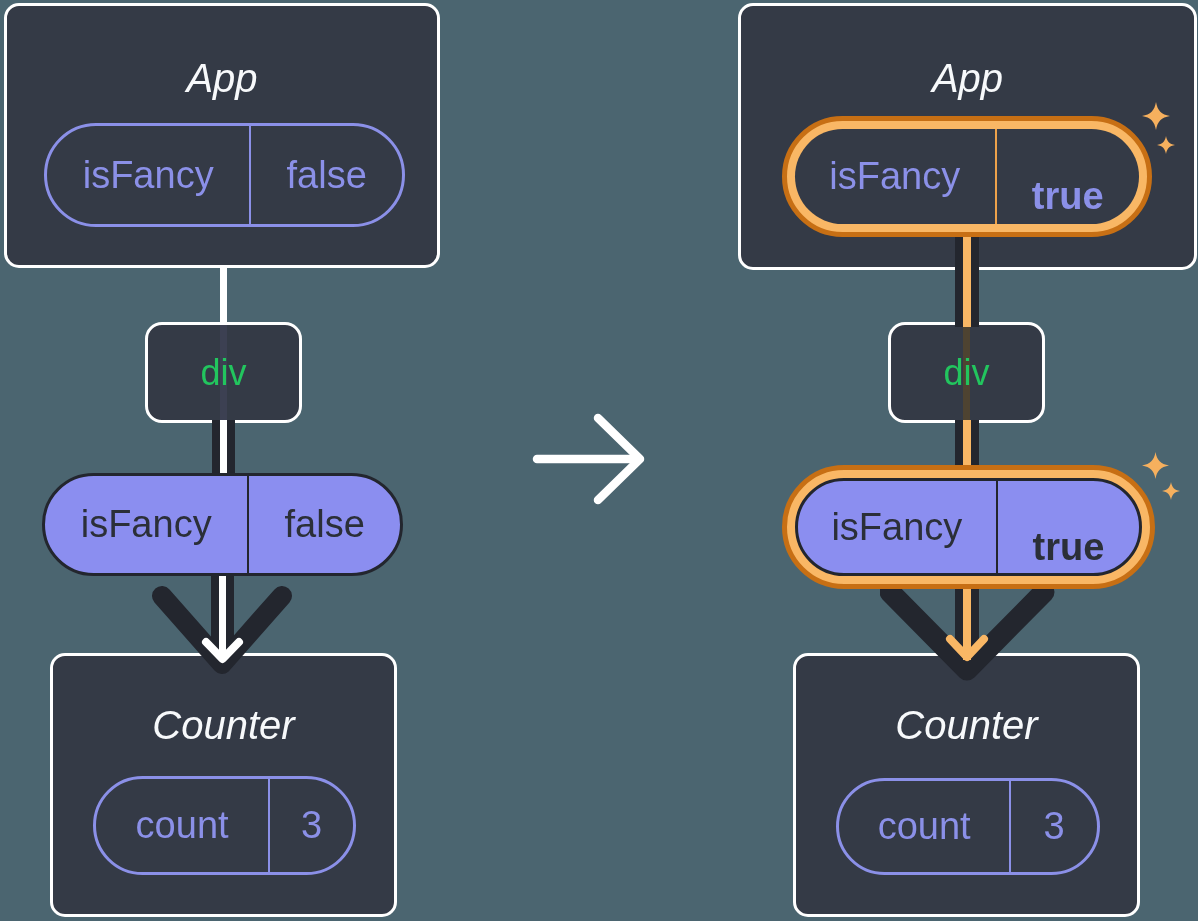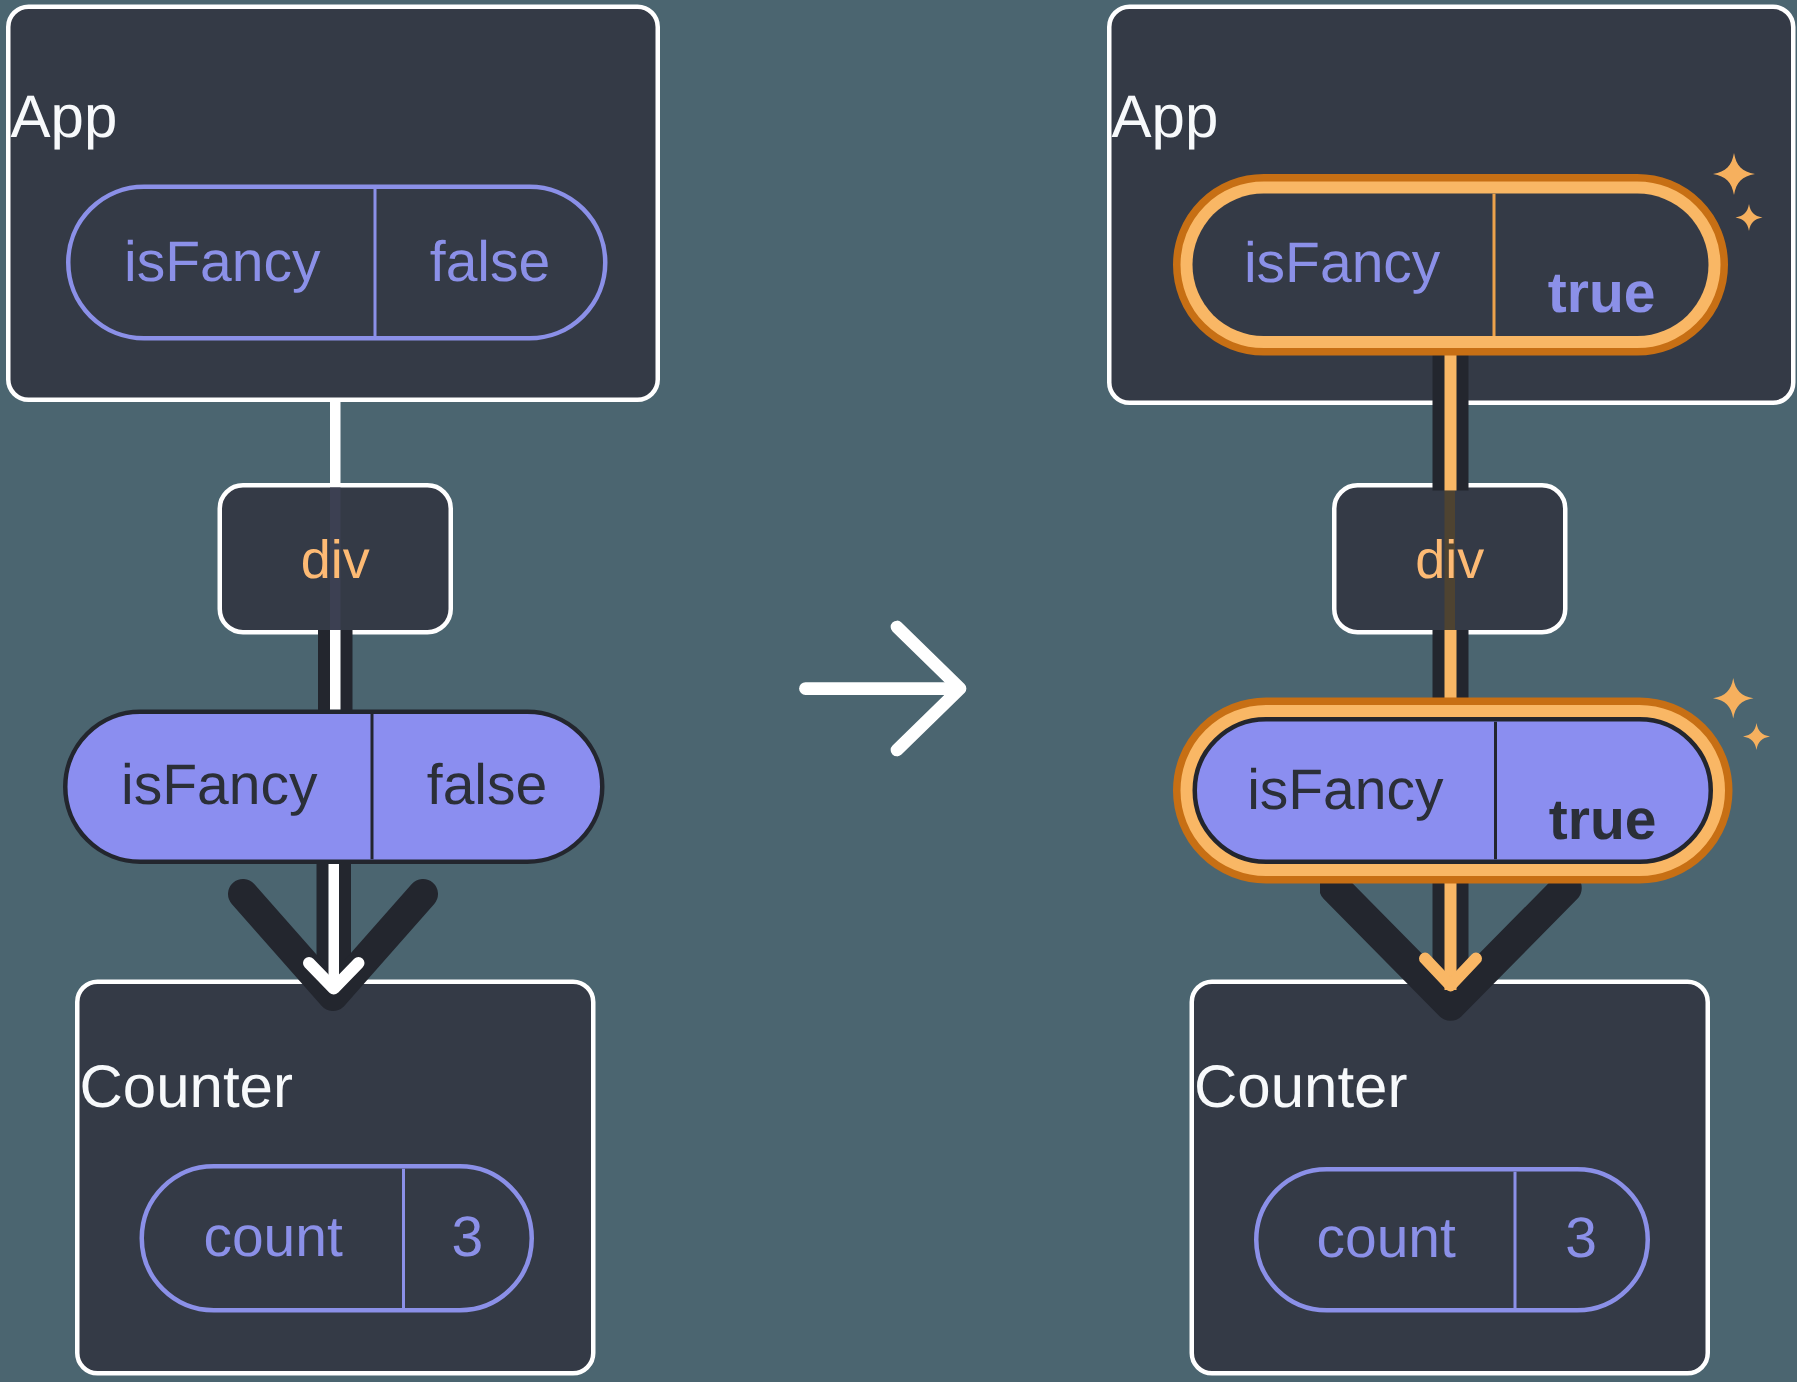--- a/index.html
+++ b/index.html
@@ -7,27 +7,27 @@
     position:relative;width:1198px;height:921px;background:#4b6570;
     overflow:hidden;font-family:"Liberation Sans",sans-serif;
     -webkit-font-smoothing:antialiased;
   }
   
   .box{
     position:absolute;background:#343a46;border:3px solid #ffffff;
     border-radius:15px;box-sizing:border-box;z-index:1;
   }
   .box-title{
-    position:absolute;left:0;width:100%;text-align:left;
-    color:#f7f9fb;font-size:40px;line-height:1.1;font-weight:400;
+    position:absolute;left:0;width:100%;text-align:center;
+    color:#f7f9fb;font-size:40px;line-height:1.1;font-weight:400;font-style:italic;
   }
   .div-label{
     position:absolute;left:0;top:0;width:100%;height:100%;
     display:flex;align-items:center;justify-content:center;
-    color:#fdba74;font-size:36px;
+    color:#22c55e;font-size:36px;
   }
   .ghost-line{position:absolute;top:0;bottom:0;left:50%;width:7px;margin-left:-3.5px;}
   .ghost-cool{background:#3c4052;}
   .ghost-warm{background:#4e4331;}
   
   .pill{
     position:absolute;display:flex;align-items:stretch;border-radius:999px;
     box-sizing:border-box;font-size:38px;overflow:hidden;
   }
   .pill .seg{display:flex;align-items:center;justify-content:center;}

